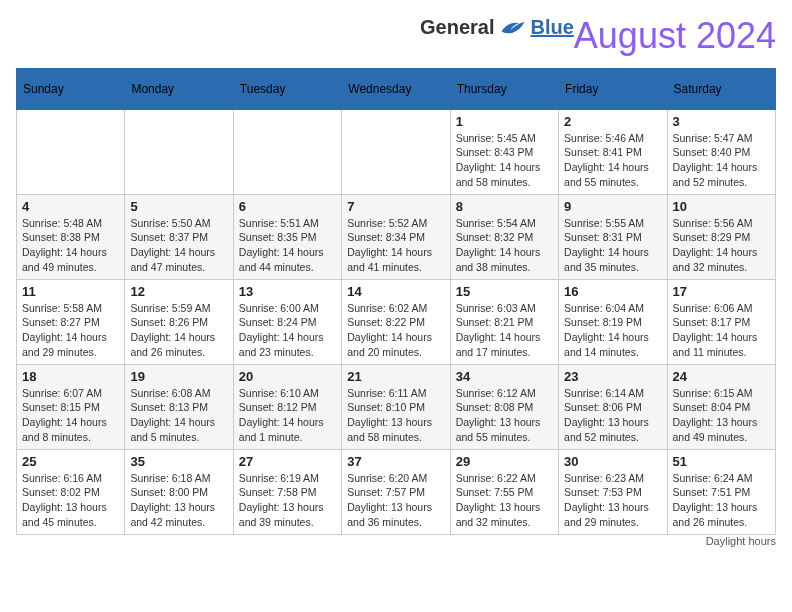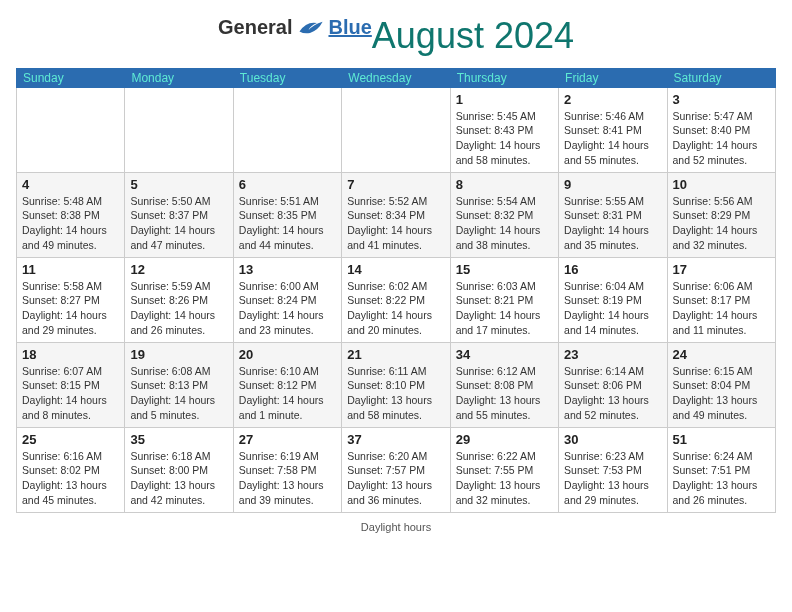--- a/index.html
+++ b/index.html
@@ -5,56 +5,56 @@
     * { box-sizing: border-box; margin: 0; padding: 0; }
     body {
       font-family: Arial, Helvetica, sans-serif;
       background: #fff;
       width: 792px;
       min-height: 612px;
       padding: 16px;
     }
     .header-area {
       display: flex;
-      justify-content: center;
+      justify-content: flex-end;
       align-items: flex-start;
       margin-bottom: 12px;
     }
     .logo {
       display: flex;
       align-items: center;
       gap: 4px;
     }
     .logo-bird {
       width: 28px;
       height: 22px;
     }
     .title-area {
       text-align: right;
     }
     .month-title {
       font-size: 36px;
       font-weight: normal;
-      color: #0f766e;
+      color: #8b5cf6;
       line-height: 1.1;
     }
     .location-title {
       font-size: 15px;
       color: #444;
     }
     .calendar {
       width: 100%;
       border-collapse: collapse;
       font-size: 11px;
     }
     .calendar th {
       background: #2b6cb0;
-      color: #5eead4;
+      color: #000000;
       text-align: left;
-      padding: 2px 6px;
+      padding: 13px 6px;
       font-size: 12px;
       font-weight: normal;
       border: 1px solid #2b6cb0;
     }
     .calendar td {
       border: 1px solid #ccc;
       vertical-align: top;
       padding: 4px 5px;
       width: 108px;
       height: 85px;
@@ -75,24 +75,23 @@
     }
     .day-info {
       color: #333;
       font-size: 10.5px;
       line-height: 1.4;
     }
     .empty-cell {
       background: #fff !important;
     }
     .footer-note {
-      margin-top: 8px;
       font-size: 11px;
       color: #555;
-      text-align: center;
+      text-align: right;
     }
   </style>
 </head>
 <body>
 
 <div class="header-area">
   <div class="logo">
     <span style="font-size:20px;font-weight:bold;color:#333;">General</span>
     <svg class="logo-bird" viewBox="0 0 40 30" xmlns="http://www.w3.org/2000/svg">
       <path d="M5 20 Q15 5 30 8 Q20 12 18 18 Q25 10 38 6 Q32 18 20 22 Q12 24 5 20Z" fill="#2b6cb0"></path>

